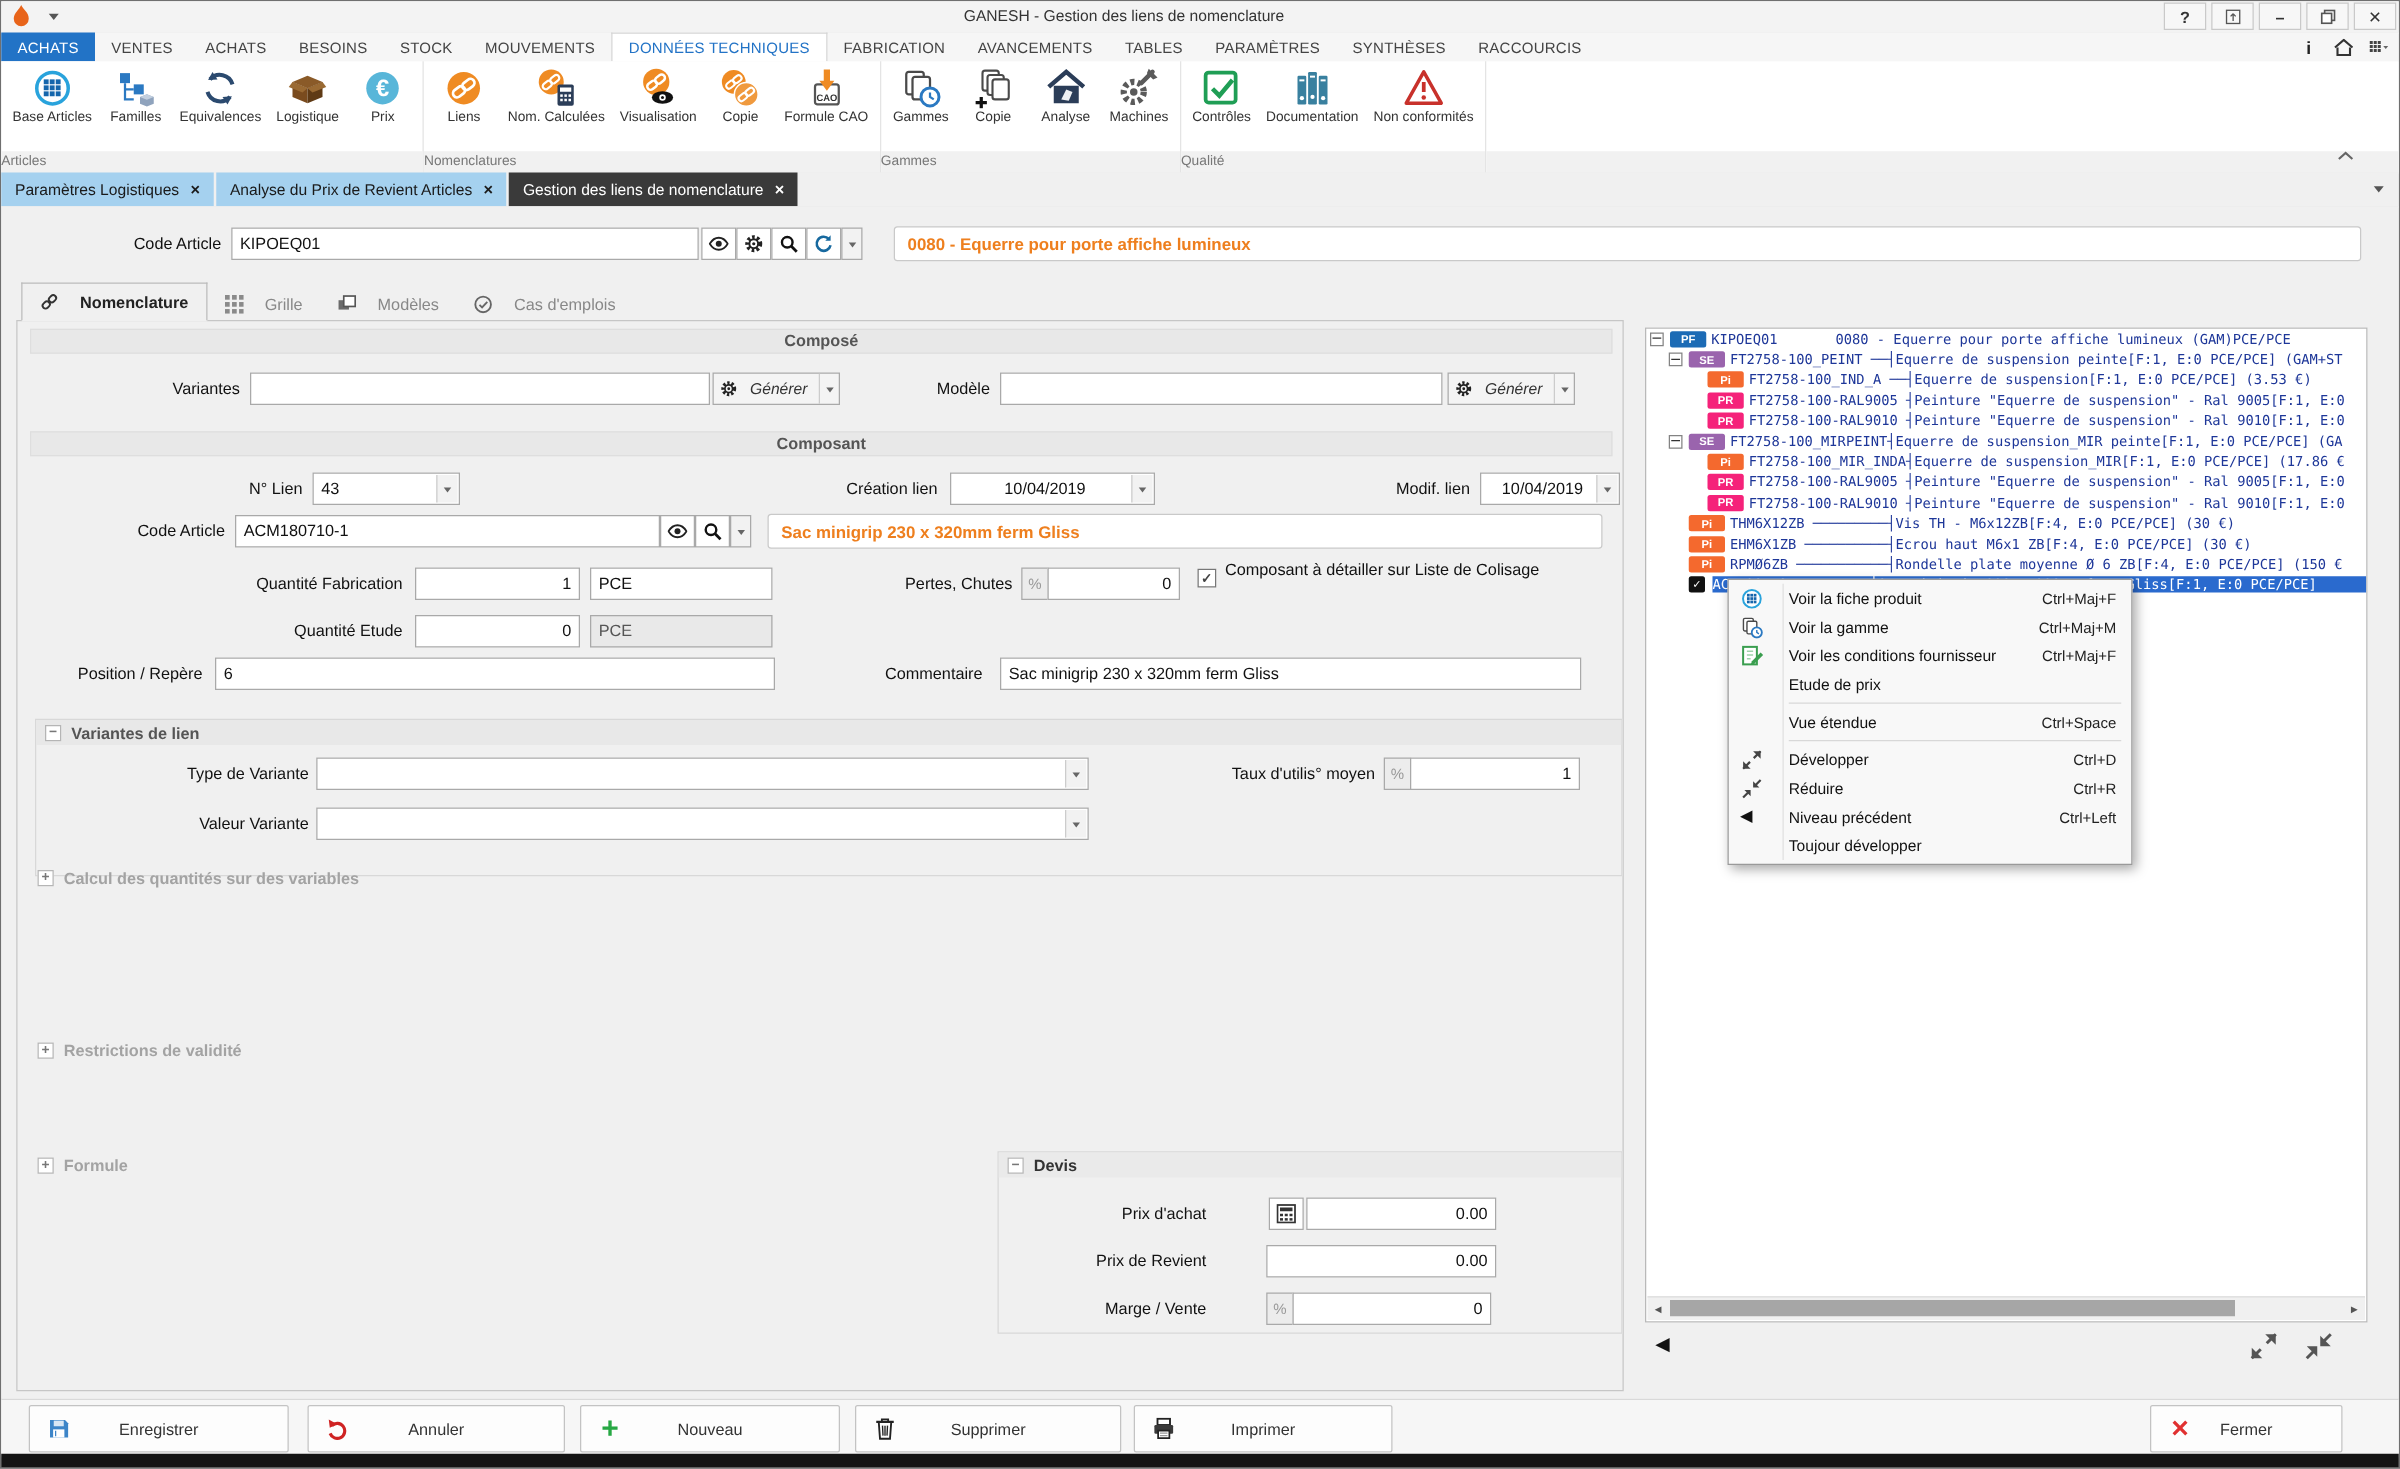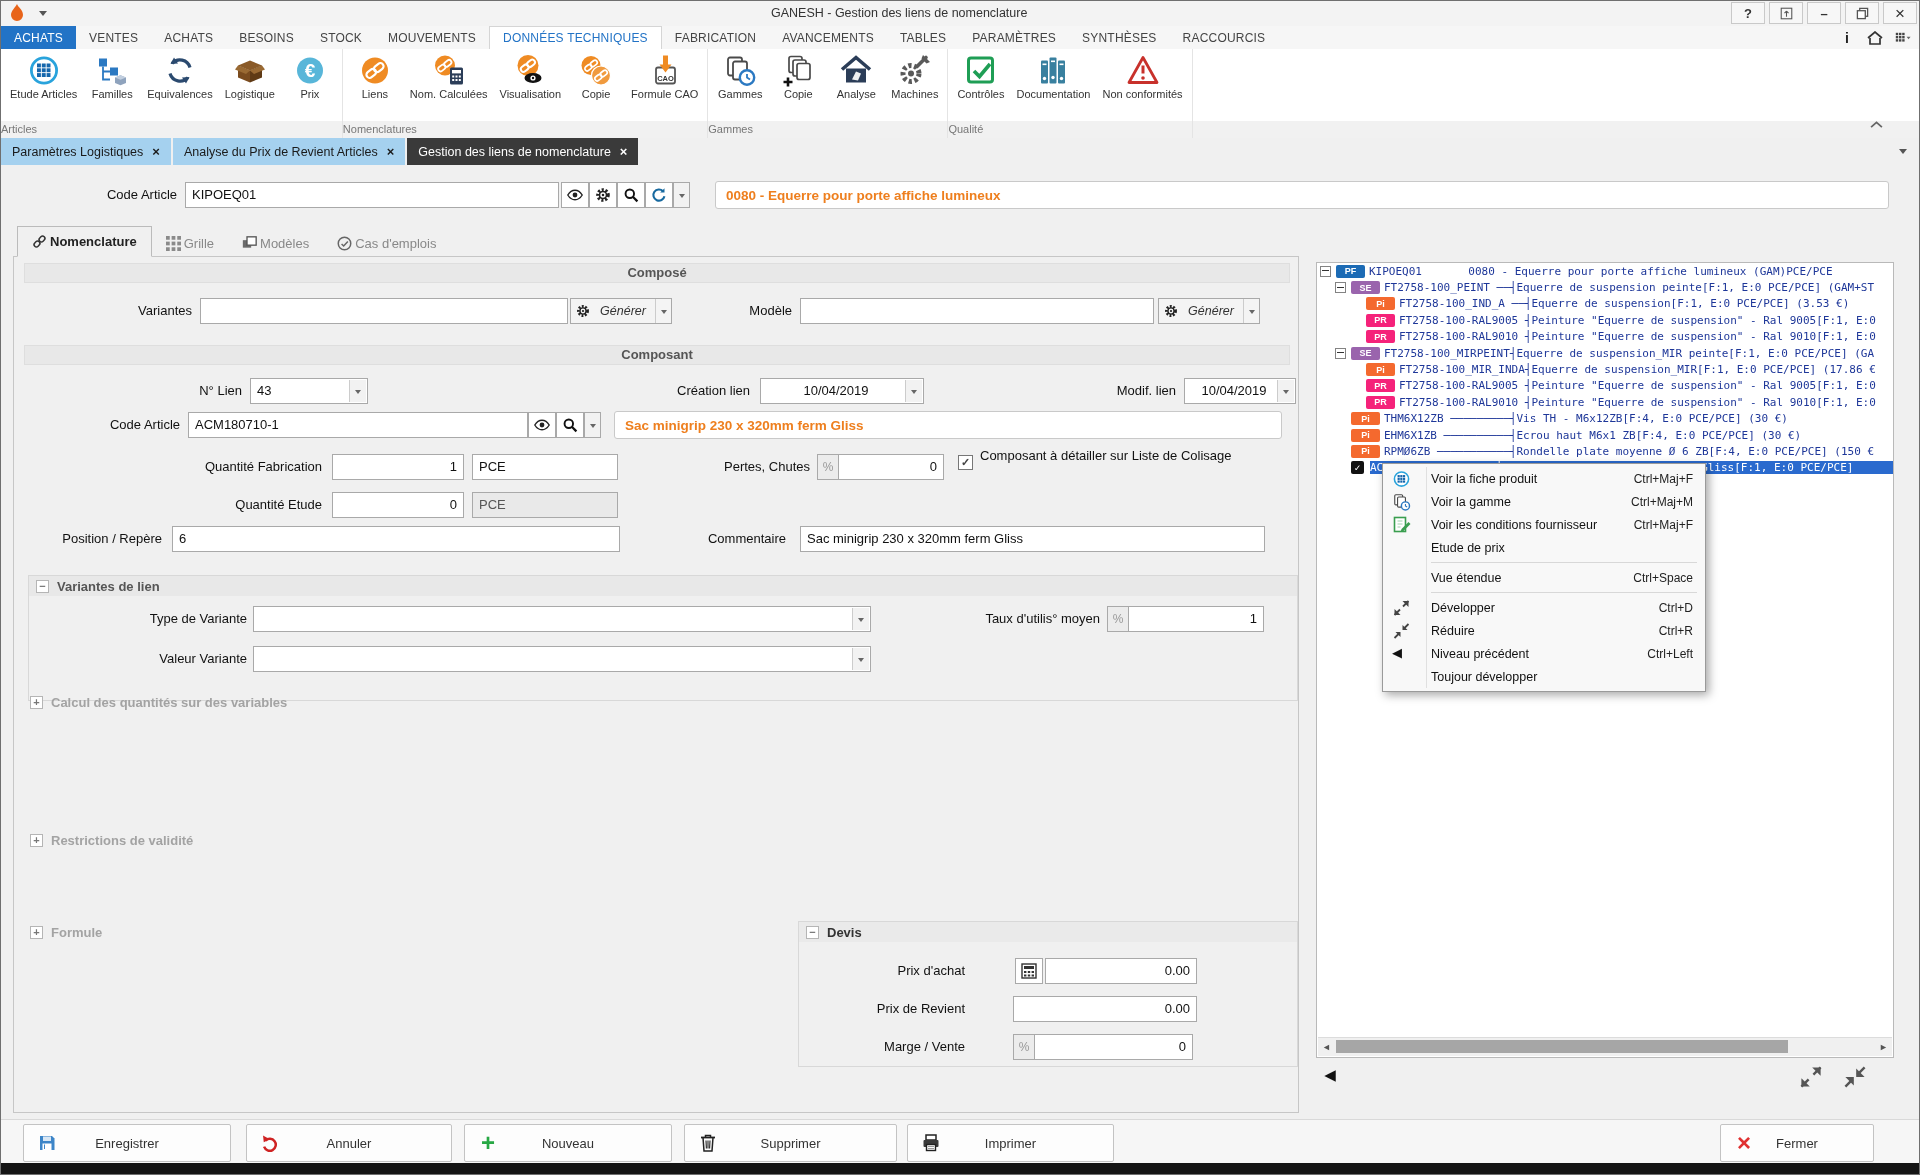--- a/index.html
+++ b/index.html
@@ -51,21 +51,21 @@
   .ibtn .icn{width:16px;height:16px;}
   .ibtn.narrow{width:17px;}
   .descbox{position:absolute;background:#fff;border:1px solid #c9c9c9;border-radius:3px;color:#ee7f1e;font-weight:bold;font-size:13.5px;box-sizing:border-box;padding:0 10px;display:flex;align-items:center;white-space:nowrap;overflow:hidden;}
   .gen{position:absolute;height:26px;box-sizing:border-box;border:1px solid #a9a9a9;background:#f4f4f4;display:flex;align-items:center;font-size:12.5px;color:#333;padding:0 0 0 5px;}
   .gen .icn{width:14px;height:14px;margin-right:5px;}
   .gen .glbl{flex:1;text-align:center;padding-right:4px;font-style:italic;}
   .gen .gda{width:15px;align-self:stretch;border-left:1px solid #ccc;display:flex;align-items:center;justify-content:center;}
   .gen .gda::after{content:"";border:3.5px solid transparent;border-top:4.5px solid #666;margin-top:4px;}
   
   .vtabs{position:absolute;left:16px;top:226px;height:30px;display:flex;align-items:flex-end;z-index:3;}
-  .vtab{display:inline-flex;align-items:center;gap:3px;height:27px;padding:0 14px;font-size:13px;color:#888;}
+  .vtab{display:inline-flex;align-items:center;gap:17px;height:27px;padding:0 14px;font-size:13px;color:#888;}
   .vtab .icn{width:15px;height:15px;}
   .vtab.active{background:#f0f0f0;border:1px solid #bbb;border-bottom:1px solid #f0f0f0;font-weight:bold;color:#222;height:29px;}
   
   .panel{position:absolute;left:12px;top:255px;width:1286px;height:857px;border:1px solid #c6c6c6;background:#f0f0f0;box-sizing:border-box;z-index:2;}
   .strip{position:absolute;background:#e8e8e8;border:1px solid #dedede;text-align:center;font-weight:bold;font-size:13px;color:#555;line-height:18px;height:20px;box-sizing:border-box;}
   .cbx{position:absolute;width:15px;height:15px;box-sizing:border-box;border:1px solid #777;background:#fff;display:flex;align-items:center;justify-content:center;font-size:11px;color:#444;font-weight:bold;}
   .chktext{position:absolute;font-size:13px;color:#111;line-height:17px;}
   .secbox{position:absolute;border:1px solid #d8d8d8;background:#f0f0f0;box-sizing:border-box;}
   .sechdr{position:absolute;left:0;right:0;top:0;height:20px;background:#e8e8e8;display:flex;align-items:center;gap:8px;padding-left:7px;font-weight:bold;font-size:13px;color:#555;box-sizing:border-box;}
   .pmbox{width:13px;height:13px;border:1px solid #b5b5b5;background:#fff;color:#777;font-size:11px;line-height:11px;text-align:center;box-sizing:border-box;flex:none;}
@@ -207,21 +207,21 @@
                   <rect x="18.6" y="9" width="3.9" height="3.9"></rect>
                   <rect x="9" y="13.8" width="3.9" height="3.9"></rect>
                   <rect x="13.8" y="13.8" width="3.9" height="3.9"></rect>
                   <rect x="18.6" y="13.8" width="3.9" height="3.9"></rect>
                   <rect x="9" y="18.6" width="3.9" height="3.9"></rect>
                   <rect x="13.8" y="18.6" width="3.9" height="3.9"></rect>
                   <rect x="18.6" y="18.6" width="3.9" height="3.9"></rect>
                 </g>
               </svg>
             </span>
-            <div class="rlbl">Etude Articles</div>
+            <div class="rlbl">Base Articles</div>
           </div>
           <div class="rbtn">
             <span class="icn ric">
               <svg viewBox="0 0 32 32">
                 <path d="M7 12v13h7M7 17h7" fill="none" stroke="#2b79c2" stroke-width="1.8"></path>
                 <rect x="3" y="4" width="8" height="8" fill="#2b79c2"></rect>
                 <rect x="14" y="13" width="8" height="8" fill="#2b79c2"></rect>
                 <path d="M19 23l5.5-2.2L30 23v5.5l-5.5 2.2L19 28.5z" fill="#8fa3bd"></path>
                 <path d="M19 23l5.5-2.2L30 23l-5.5 2.2z" fill="#c2cfdf"></path>
               </svg>

